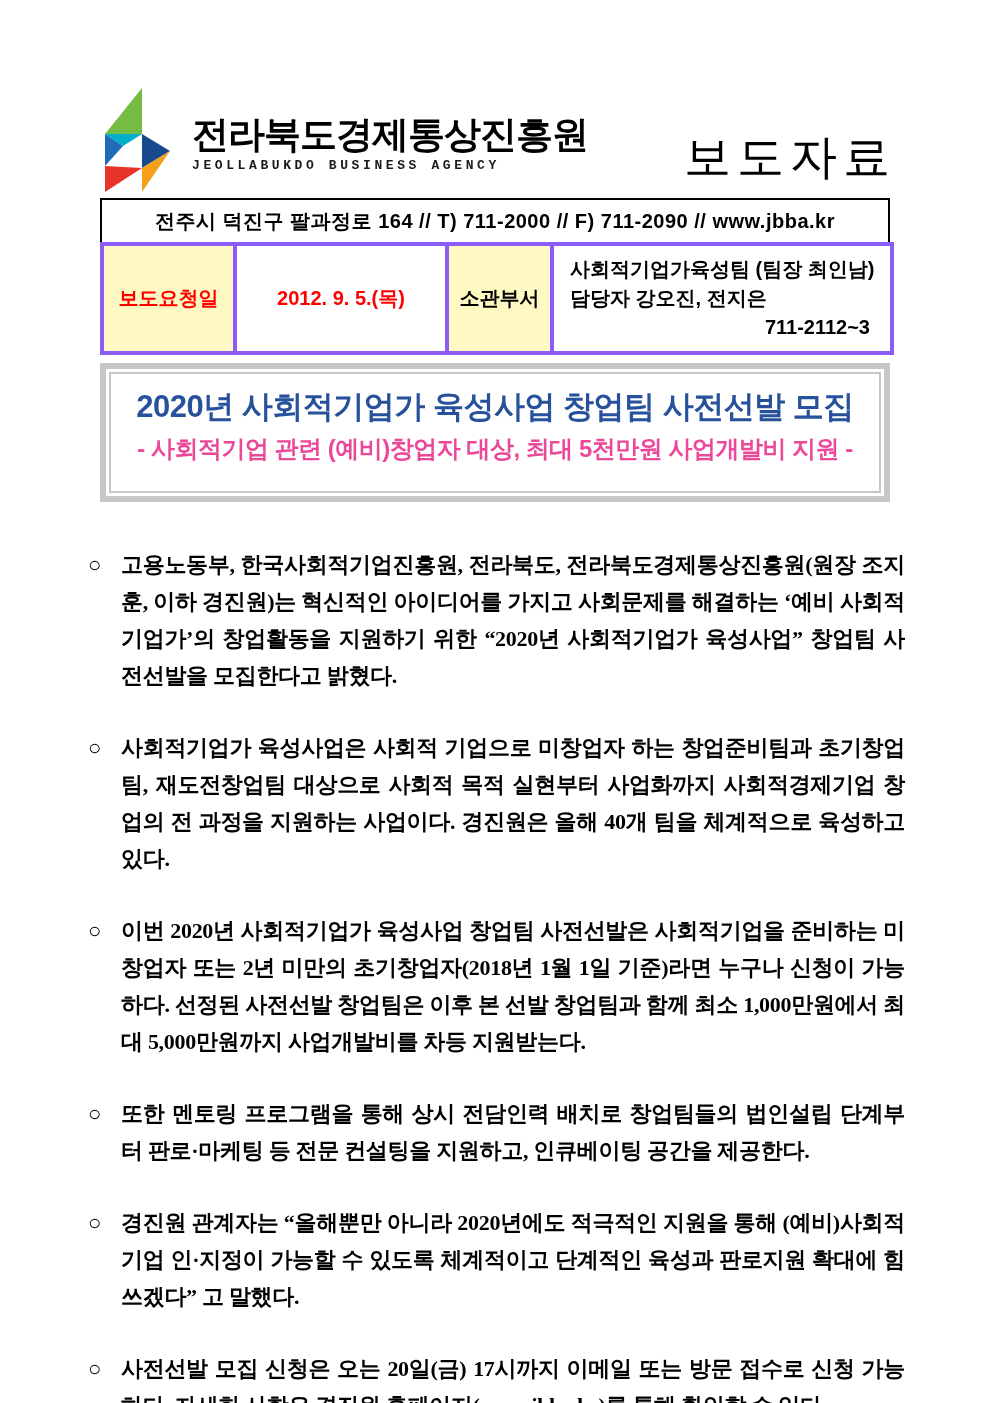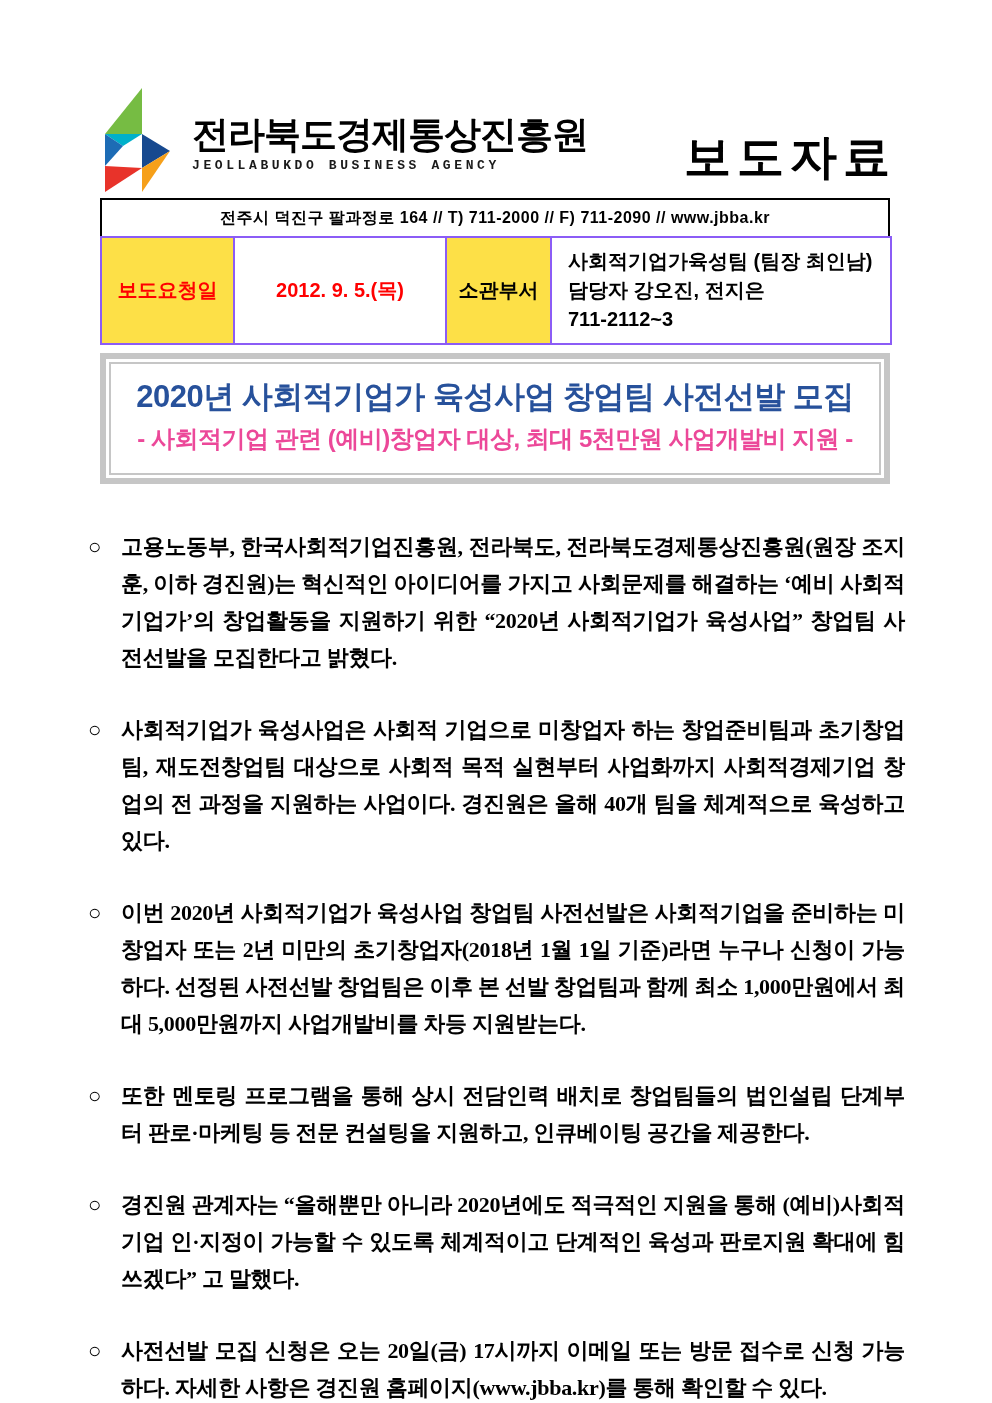--- a/index.html
+++ b/index.html
@@ -16,68 +16,68 @@
 
   
   .header { display: flex; justify-content: space-between; align-items: flex-start; height: 106px; }
   .logo { display: flex; align-items: center; }
   .logo-icon { width: 78px; height: 106px; flex: none; }
   .logo-text { margin-left: 14px; padding-top: 6px; }
   .logo-ko { font-size: 37px; font-weight: bold; letter-spacing: -1px; line-height: 40px; }
   .logo-en { font-size: 13px; font-weight: bold; letter-spacing: 3.6px; color: #1a1a1a; margin-top: 3px; font-family: Liberation Mono, monospace; }
   .doc-type {
     font-size: 47px;
-    font-weight: 700;
+    font-weight: 400;
     letter-spacing: 6px;
     margin-top: 38px;
     margin-right: -6px;
     white-space: nowrap;
   }
 
   
   .address-bar {
     margin-top: 4px;
     border: 2px solid #000;
     text-align: center;
-    font-size: 16px;
+    font-size: 20px;
     font-weight: bold;
     padding: 8px 0 7px 0;
     letter-spacing: 0.5px;
   }
   .info-table {
     width: 100%;
     border-collapse: collapse;
     table-layout: fixed;
     margin-top: -2px;
   }
   .info-table td {
-    border: 2px solid #8b5cf6;
+    border: 4px solid #8b5cf6;
     font-size: 20px;
     font-weight: bold;
     vertical-align: middle;
     height: 93px;
   }
   .cell-center { text-align: center; }
-  .cell-gray { background: #fde047; margin-top: 8px; }
+  .cell-gray { background: #fef9c3; margin-top: 8px; }
   .text-red { color: #ff0000; }
   .dept-cell { padding: 6px 6px 6px 16px; }
   .dept-line { line-height: 29px; white-space: nowrap; }
-  .dept-line.centered { text-align: left; padding-right: 14px; }
+  .dept-line.centered { text-align: right; padding-right: 14px; }
 
   
   .title-box {
     margin-top: 8px;
     border: 6px solid #c6c6c6;
     padding: 3px;
     background: #fff;
   }
   .title-box-inner {
     border: 2px solid #c6c6c6;
     text-align: center;
-    padding: 13px 4px 19px 4px;
+    padding: 13px 4px 27px 4px;
   }
   .headline {
     font-size: 31px;
     font-weight: 800;
     color: #27519b;
     letter-spacing: -0.5px;
     line-height: 40px;
     white-space: nowrap;
   }
   .subheadline {

